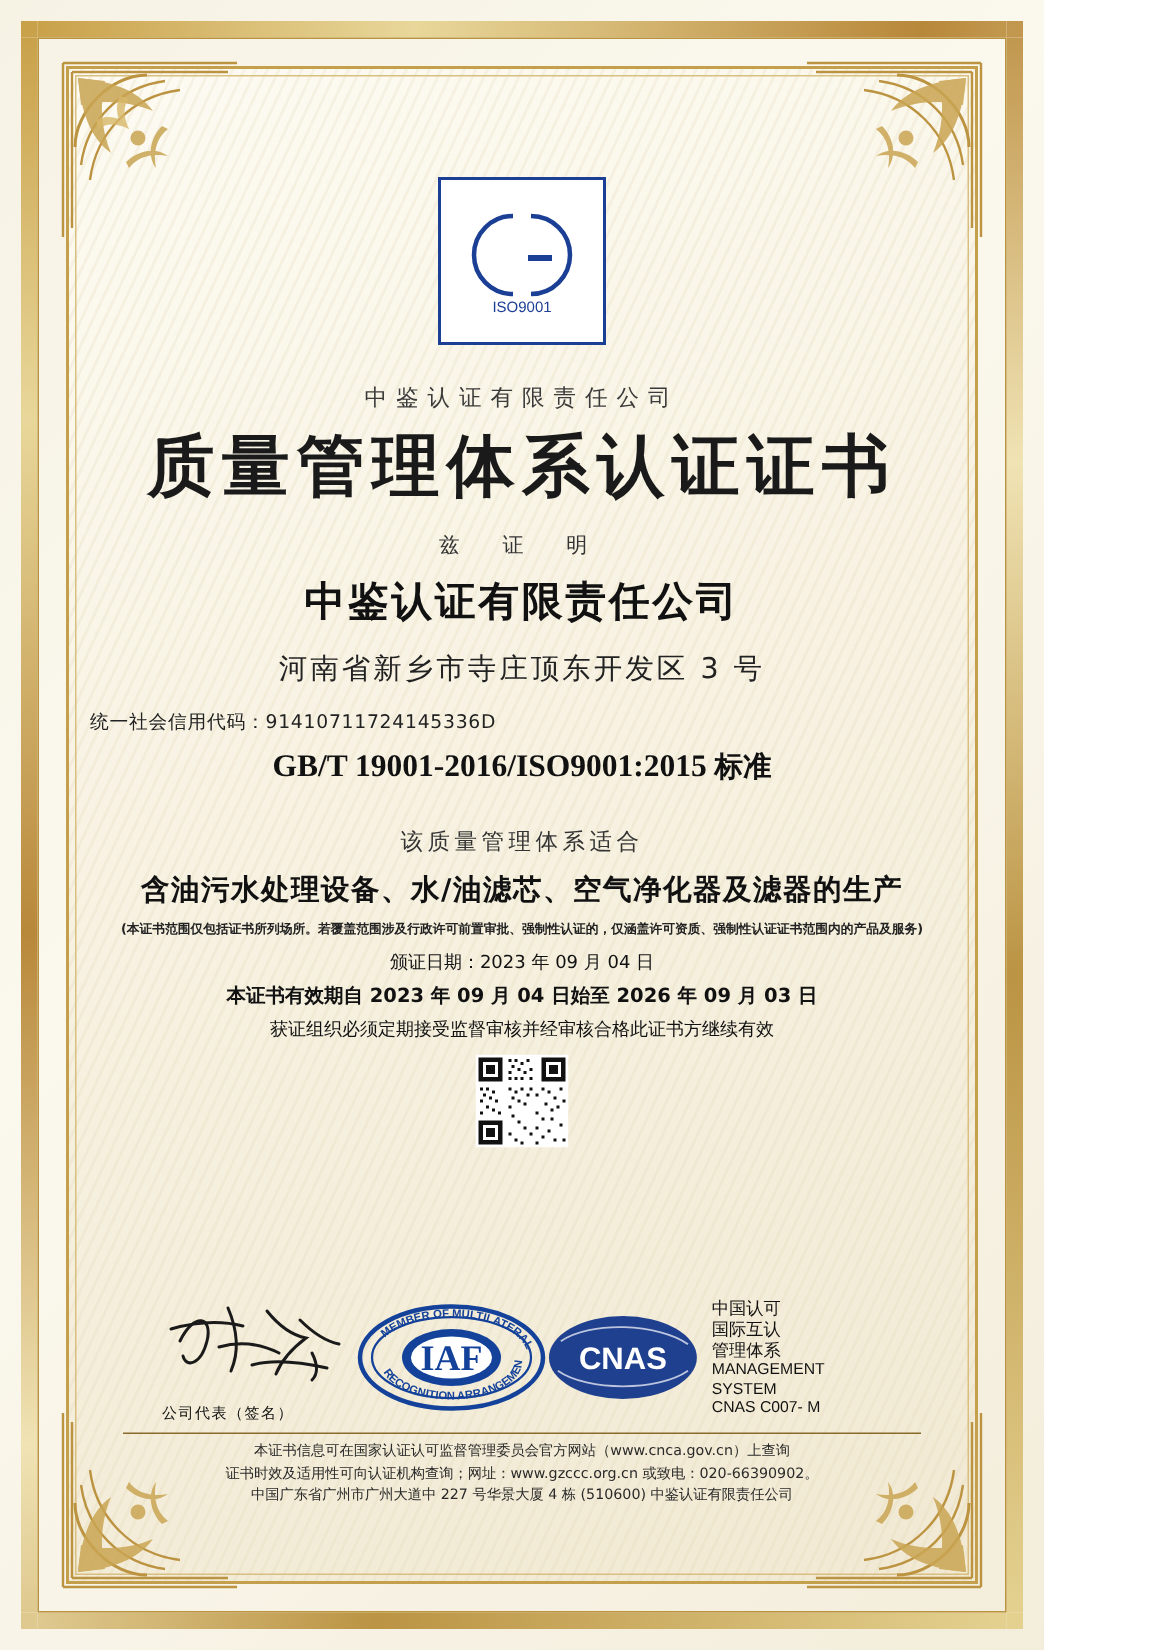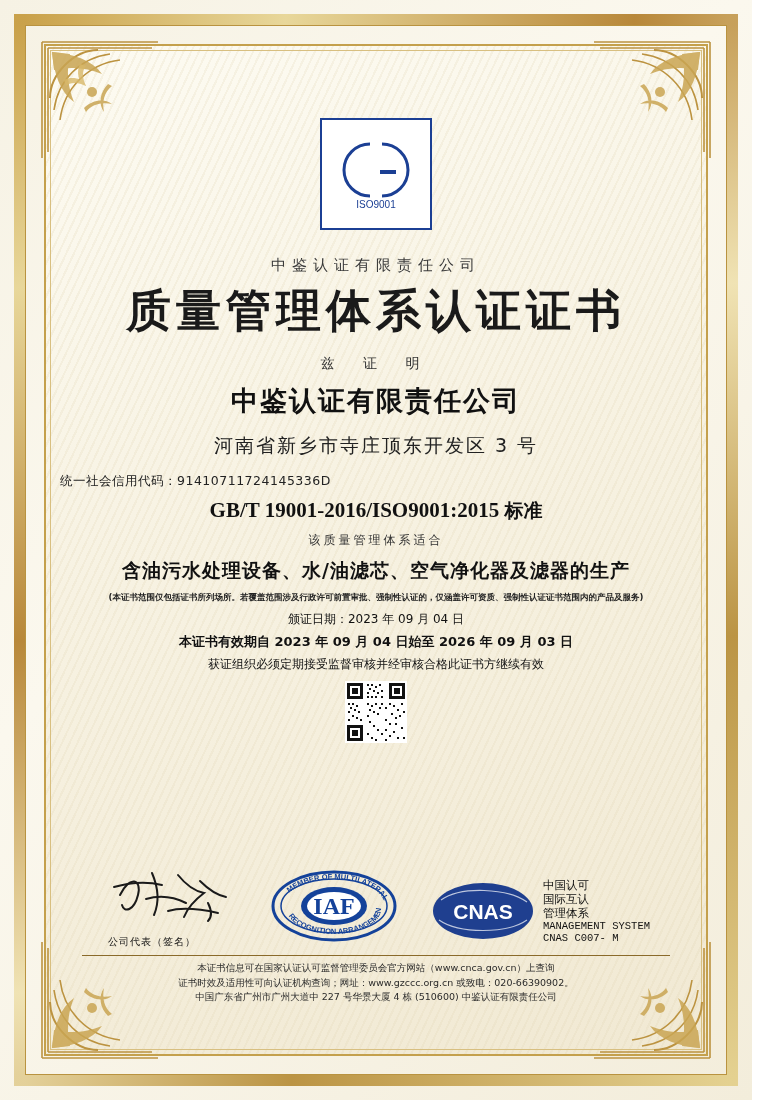--- a/index.html
+++ b/index.html
@@ -4,21 +4,21 @@
 <style>
   html,body{margin:0;padding:0;}
   body{
     width:770px;height:1100px;
     background:#ffffff;
     font-family:"Liberation Serif", serif;
     overflow:hidden;
   }
   .certificate{
     position:relative;
-    width:752px;height:1100px;
+    width:696px;height:1100px;
     box-sizing:border-box;
     background:
       linear-gradient(135deg,#f6f2e4 0%,#fbf8ee 40%,#f3eddb 100%);
   }
   
   .frame-outer{
     position:absolute;left:14px;top:14px;right:14px;bottom:14px;
     border:11px solid;
     border-image: linear-gradient(135deg,#c9a14a 0%,#e8d79a 15%,#b8883a 35%,#f0e3b4 55%,#bb9444 75%,#e4d190 100%) 1;
     box-sizing:border-box;
@@ -96,21 +96,21 @@
   .conform{
     margin-top:12px;font-size:13.5px;letter-spacing:3px;color:#333;
     font-family:"DejaVu Sans", sans-serif;
   }
   .standard{
     margin-top:8px;font-size:21px;font-weight:bold;color:#111;
     font-family:"Liberation Serif", serif;
   }
   .standard .cn{font-family:"DejaVu Sans", sans-serif;font-size:19px;}
   .scope-lead{
-    margin-top:8px;font-size:12px;letter-spacing:3px;color:#333;
+    margin-top:28px;font-size:15px;letter-spacing:3px;color:#333;
     font-family:Liberation Serif, serif;
   }
   .scope{
     margin-top:9px;font-size:19px;font-weight:bold;color:#111;letter-spacing:1px;
     font-family:"DejaVu Sans", sans-serif;
   }
   .scope-note{
     margin-top:8px;font-size:8.5px;color:#222;font-weight:bold;
     font-family:"DejaVu Sans", sans-serif;
   }
@@ -140,21 +140,21 @@
   .sign-label{
     font-size:10px;color:#111;margin-top:4px;letter-spacing:1px;
     font-family:"DejaVu Sans", sans-serif;
   }
   .iaf-col{margin-bottom:2px;}
   .cnas-col{display:flex;align-items:center;margin-bottom:4px;}
   .cnas-text{
     text-align:left;margin-left:8px;line-height:1.22;color:#111;
   }
   .cnas-text .cn{font-size:11.5px;font-family:"DejaVu Sans", sans-serif;display:block;}
-  .cnas-text .en{font-size:10.5px;font-family:Liberation Mono, monospace;display:block;}
+  .cnas-text .en{font-size:10.5px;font-family:Liberation Sans, sans-serif;display:block;}
   .footnote{
     margin-top:6px;
     border-top:1px solid #8a6a2a;
     padding-top:5px;
     font-size:9.5px;line-height:1.5;color:#2a2a2a;text-align:center;
     font-family:"DejaVu Sans", sans-serif;
   }
 </style>
 </head>
 <body>

